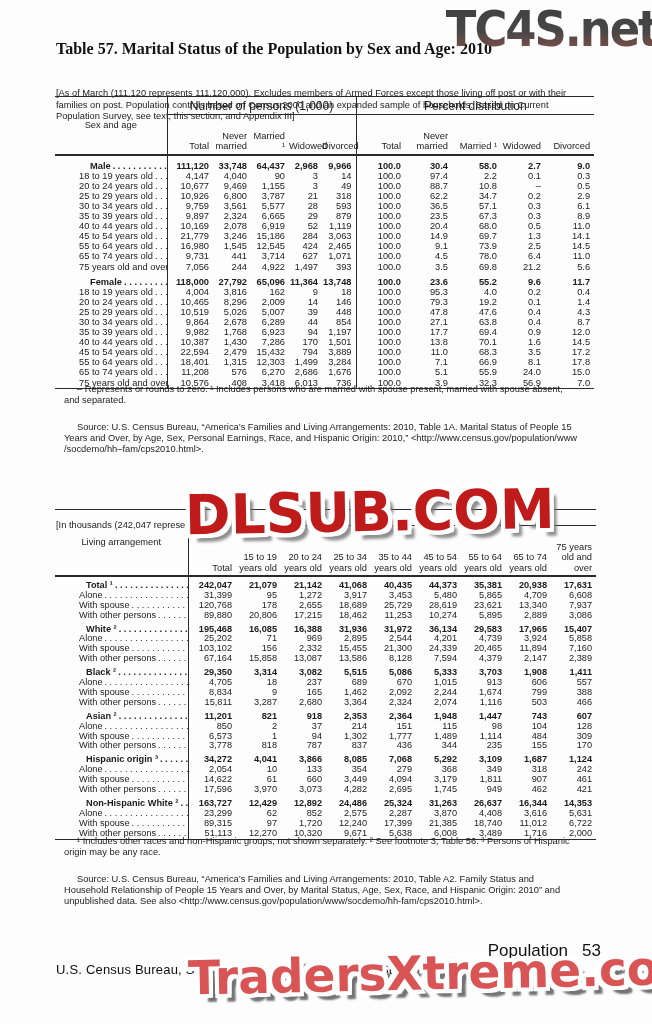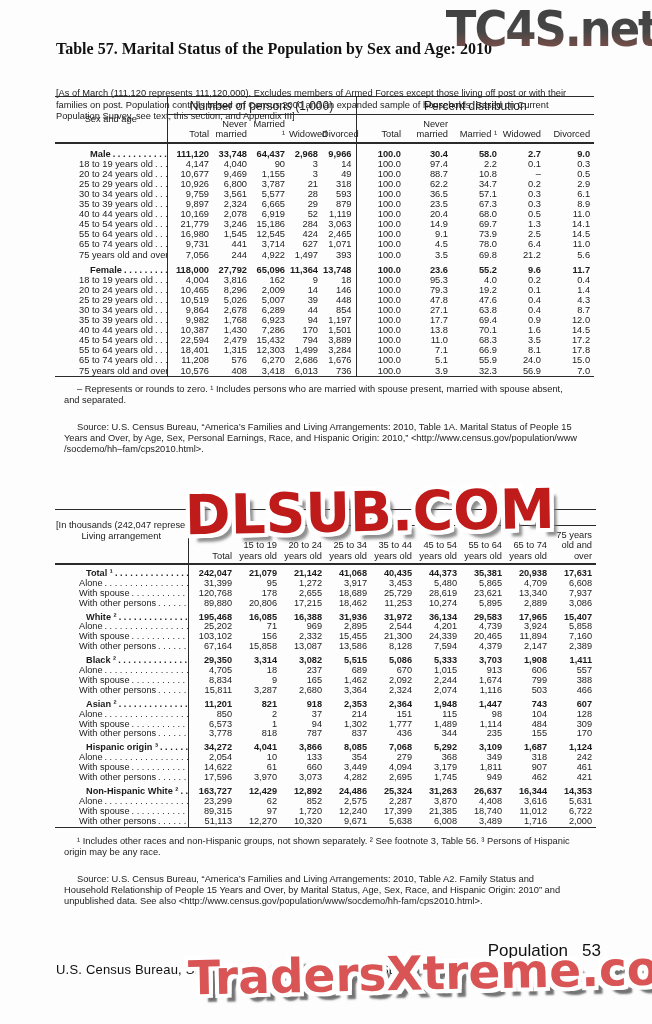--- a/index.html
+++ b/index.html
@@ -13,21 +13,21 @@
 
   
   table{position:absolute;border-collapse:collapse;table-layout:fixed;
         border-top:1px solid #2a2a2a;border-bottom:1px solid #2a2a2a;}
   th{font-weight:normal;}
   .stub-h{text-align:center;vertical-align:middle;font-size:9.3px;}
   .spanner{border-bottom:1px solid #2a2a2a;text-align:center;font-size:12px;padding:2px 0 1px;}
   .spanner58{border-bottom:1px solid #2a2a2a;height:13px;}
   .nospan{height:13px;}
   .colhead{vertical-align:bottom;text-align:right;white-space:pre-line;
-           font-size:9.3px;line-height:10.3px;padding:4px 4px 2px 0;}
+           font-size:9.3px;line-height:10.3px;padding:16px 4px 2px 0;}
   .sec{border-right:1px solid #2a2a2a;}
   tbody{border-top:2px solid #2a2a2a;}
   td{font-size:9.3px;line-height:10.1px;padding:0;vertical-align:bottom;}
   #t58 td{font-size:9.2px;line-height:9.9px;}
   td.num{text-align:right;padding-right:4px;white-space:nowrap;}
   td.stub{overflow:hidden;}
   .stubwrap{display:flex;align-items:baseline;overflow:hidden;padding-left:2px;}
   .lbl{white-space:nowrap;padding-left:22px;}
   .dots{flex:1;overflow:hidden;white-space:nowrap;margin-left:2px;color:#222;}
   .dots::after{content:". . . . . . . . . . . . . . . . . . . . . . . . . . . . . . . . . . . . . . . .";}

